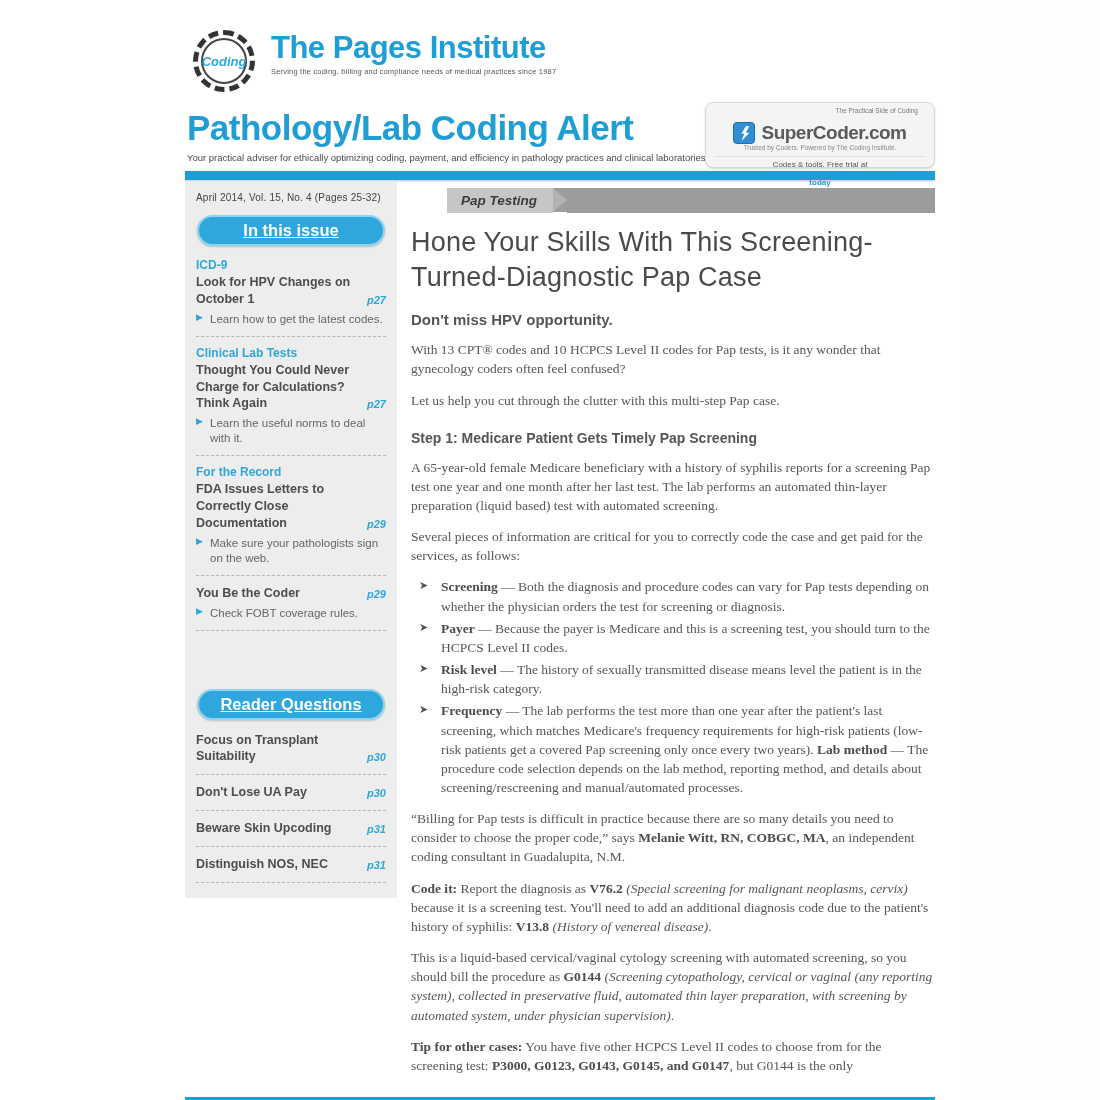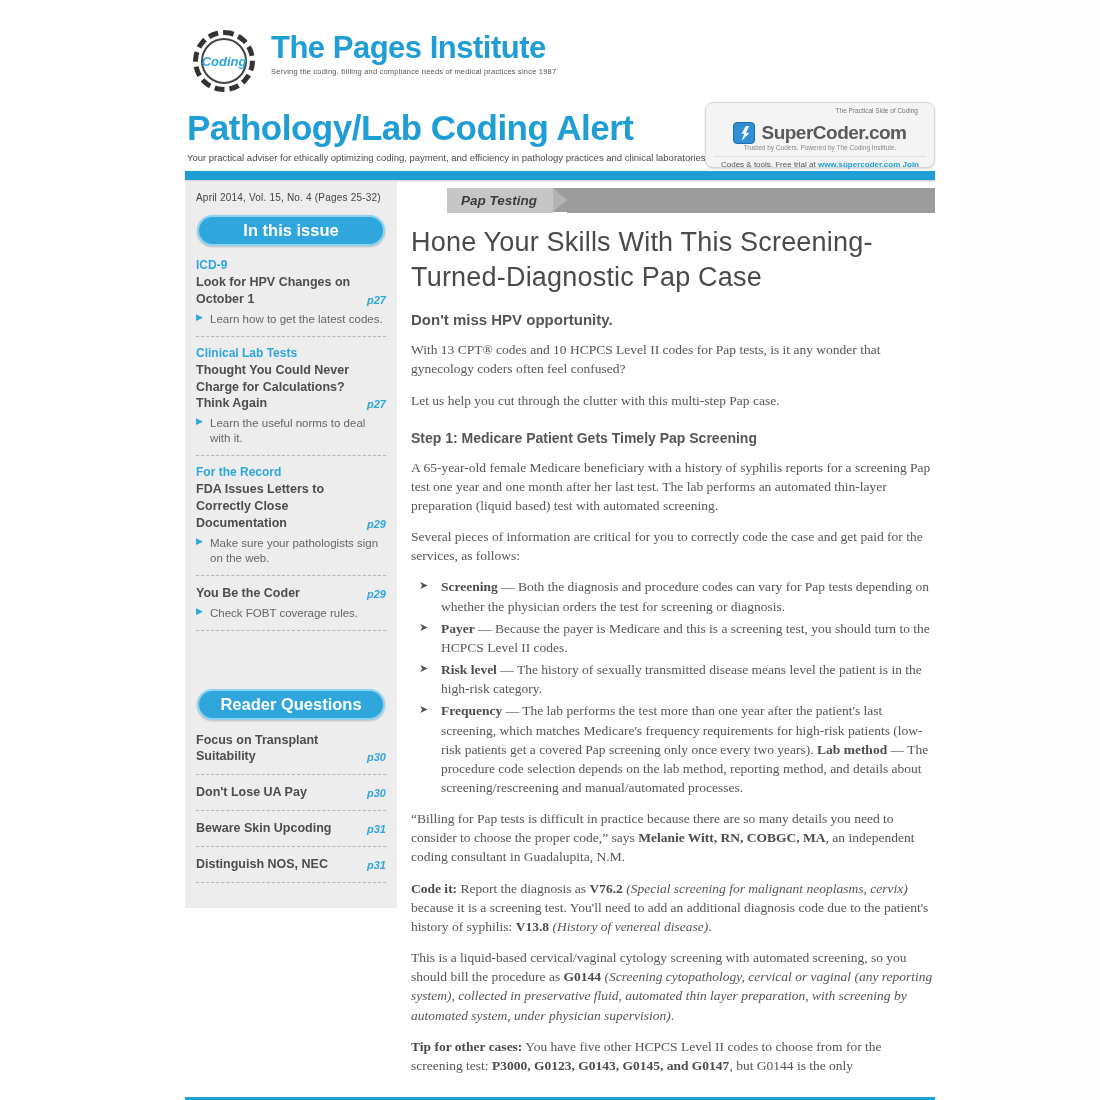--- a/index.html
+++ b/index.html
@@ -25,31 +25,31 @@
           border:1px solid #d8d8d8;border-radius:8px;box-shadow:0 1px 2px rgba(0,0,0,.15);
           padding:4px 8px 3px;}
   .sc-top{font-size:6.5px;color:#777;text-align:right;margin-right:8px;}
   .sc-mid{display:flex;align-items:center;justify-content:center;gap:6px;margin-top:8px;}
   .sc-icon{width:22px;height:22px;background:#2f8fd4;border-radius:4px;position:relative;border:1px solid #1d6faa;}
   .sc-icon::after{content:"";position:absolute;left:7px;top:3px;width:8px;height:15px;background:#fff;
           clip-path:polygon(55% 0,100% 0,55% 45%,100% 45%,0 100%,35% 52%,0 52%);}
   .sc-name{font-size:19px;color:#5a5a5a;font-weight:bold;letter-spacing:-0.5px;}
   .sc-sub{font-size:6.5px;color:#888;text-align:center;margin-top:0;}
   .sc-bottom{font-size:8px;color:#555;text-align:center;margin-top:5px;border-top:1px solid #e0e0e0;padding-top:3px;}
-  .sc-bottom .lk{color:#1f9ed6;font-weight:bold;}
+  .sc-bottom .lk{color:#1f9ed6;font-weight:bold;margin-left:48px;}
 
   .blue-bar{height:9px;background:#1f9ed6;box-shadow:0 1px 2px rgba(0,0,0,.25);}
 
   
   .cols{display:flex;margin-top:2px;align-items:flex-start;}
-  .sidebar{width:212px;background:#ededed;padding:10px 11px 16px;flex:none;}
+  .sidebar{width:212px;background:#ededed;padding:10px 11px 6px;flex:none;}
   .issue-line{font-size:10px;color:#444;margin-bottom:12px;letter-spacing:0.2px;}
   .pill{width:188px;margin:4px auto 12px;background:#2fa7dc;border:2px solid #8ed4f0;border-radius:16px;
         color:#fff;font-weight:bold;font-size:16.5px;text-align:center;padding:4px 0;
-        box-shadow:0 1px 2px rgba(0,0,0,.2);}
+        box-shadow:0 1px 2px rgba(0,0,0,.2);text-decoration:underline;}
   .sb-cat{color:#2fa7dc;font-weight:bold;font-size:12px;margin:6px 0 2px;}
   .sb-item{position:relative;padding-right:28px;font-size:12.5px;font-weight:bold;color:#4d4d4d;line-height:1.35;}
   .sb-item.plain{font-weight:bold;}
   .sb-page{position:absolute;right:0;bottom:0;color:#2fa7dc;font-weight:bold;font-style:italic;font-size:11px;}
   .sb-bullet{position:relative;padding-left:14px;font-size:11.5px;color:#666;line-height:1.3;margin-top:4px;}
   .sb-bullet .tri{position:absolute;left:0;top:0;color:#2fa7dc;font-size:9px;}
   .dash{border-top:1px dashed #b5b5b5;margin:9px 0;}
   .rq-gap{margin-top:58px;}
   .q-item{position:relative;padding-right:28px;font-size:12.5px;font-weight:bold;color:#4d4d4d;line-height:1.35;margin:4px 0;}
 

